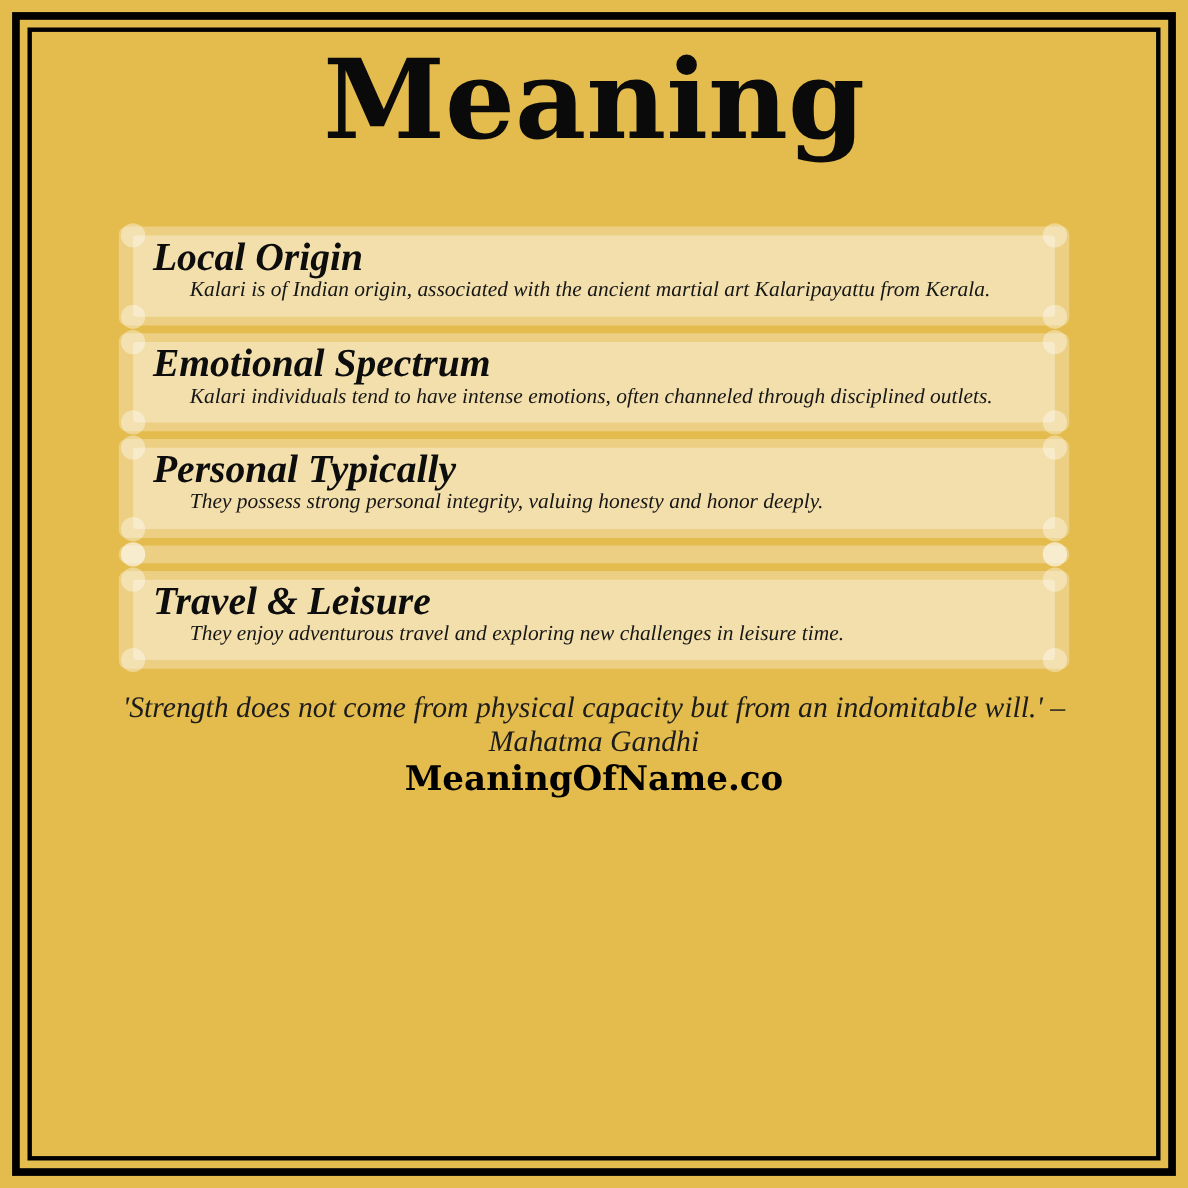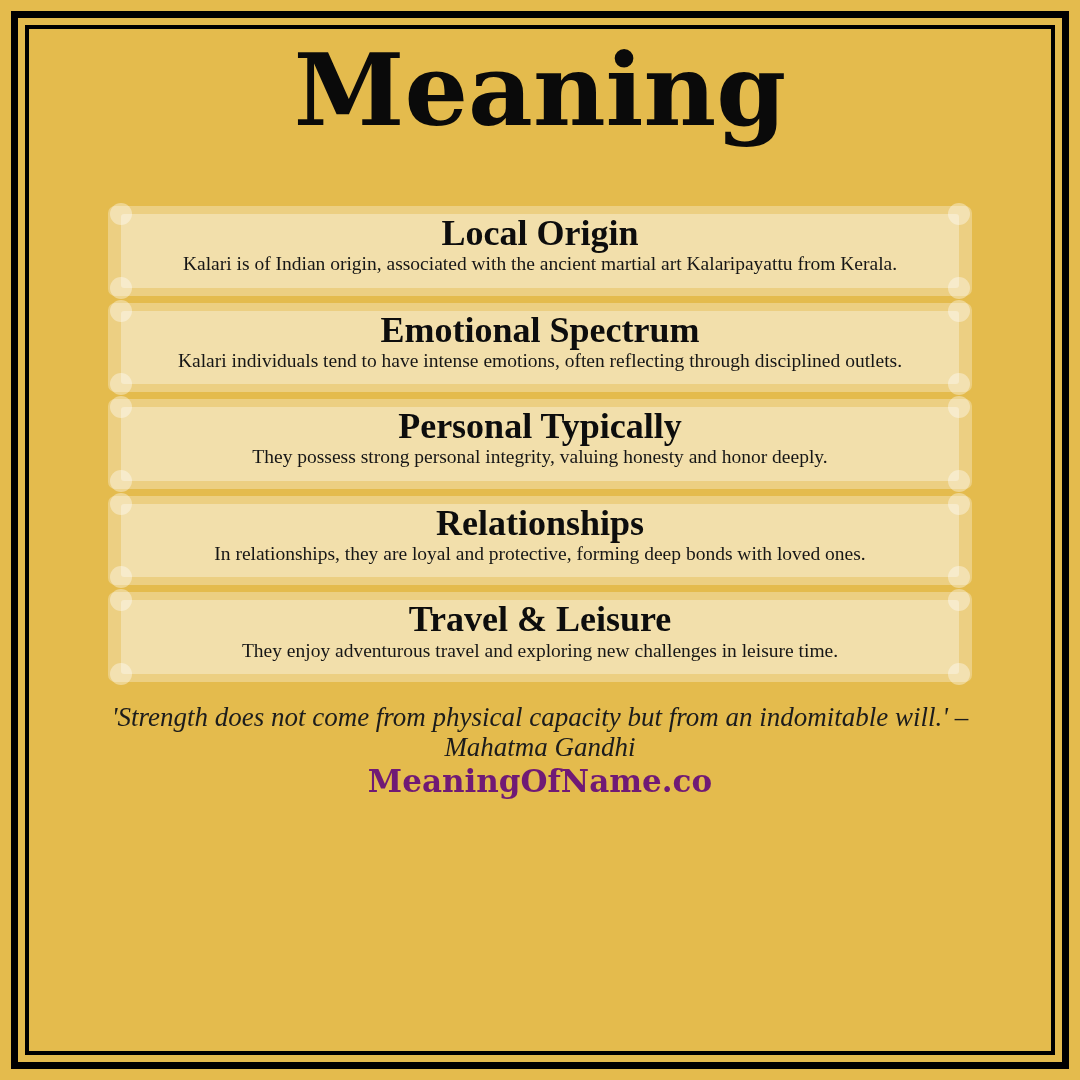--- a/index.html
+++ b/index.html
@@ -29,22 +29,23 @@
   .card {
     position: relative;
     background: rgba(255,255,255,0.30);
     border-radius: 7px;
     padding: 8px 13px;
     margin-bottom: 7px;
   }
   .card-inner {
     background: rgba(255,255,255,0.33);
     border-radius: 3px;
-    text-align: center;
+    text-align: left;
     padding: 2px 18px 12px 18px;
+    font-style: italic;
   }
   .card-title {
     margin: 0;
     font-size: 36px;
     line-height: 0.95;
     font-weight: bold;
     color: #0d0d0d;
     font-family: "Liberation Serif", serif;
   }
   .card-body {
@@ -72,21 +73,21 @@
     font-size: 27px;
     line-height: 1.12;
     color: #1c1c1c;
   }
   .brand {
     margin: 3px 0 0 0;
     font-family: "DejaVu Serif", serif;
     font-weight: bold;
     font-size: 31px;
     line-height: 1.05;
-    color: #701a75;
+    color: #000000;
   }
 </style>
 </head>
 <body style="background: rgb(228, 187, 77);">
 
 <div class="poster">
   <div class="frame-outer"></div>
   <div class="frame-inner"></div>
 
   <div class="content">
@@ -101,45 +102,41 @@
     <span class="dot tl"></span>
     <span class="dot tr"></span>
     <span class="dot bl"></span>
     <span class="dot br"></span>
   </section>
 
 
   <section class="card">
     <div class="card-inner">
       <h2 class="card-title">Emotional Spectrum</h2>
-      <p class="card-body">Kalari individuals tend to have intense emotions, often reflecting through disciplined outlets.</p>
+      <p class="card-body">Kalari individuals tend to have intense emotions, often channeled through disciplined outlets.</p>
     </div>
     <span class="dot tl"></span>
     <span class="dot tr"></span>
     <span class="dot bl"></span>
     <span class="dot br"></span>
   </section>
 
   <section class="card">
     <div class="card-inner">
       <h2 class="card-title">Personal Typically</h2>
       <p class="card-body">They possess strong personal integrity, valuing honesty and honor deeply.</p>
     </div>
     <span class="dot tl"></span>
     <span class="dot tr"></span>
     <span class="dot bl"></span>
     <span class="dot br"></span>
   </section>
 
 
   <section class="card">
-    <div class="card-inner">
-      <h2 class="card-title">Relationships</h2>
-      <p class="card-body">In relationships, they are loyal and protective, forming deep bonds with loved ones.</p>
-    </div>
     <span class="dot tl"></span>
     <span class="dot tr"></span>
     <span class="dot bl"></span>
     <span class="dot br"></span>
   </section>
 
   <section class="card">
     <div class="card-inner">
       <h2 class="card-title">Travel &amp; Leisure</h2>
       <p class="card-body">They enjoy adventurous travel and exploring new challenges in leisure time.</p>

